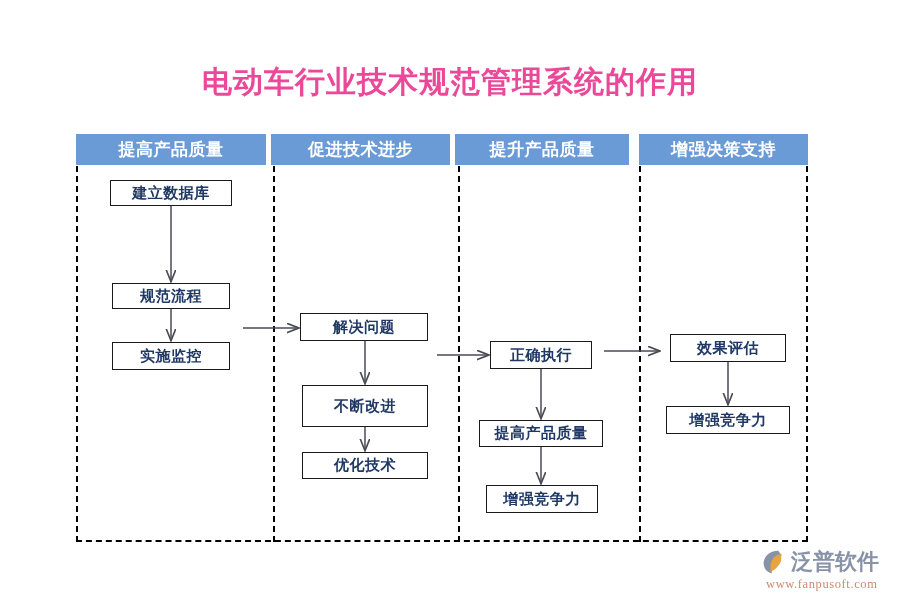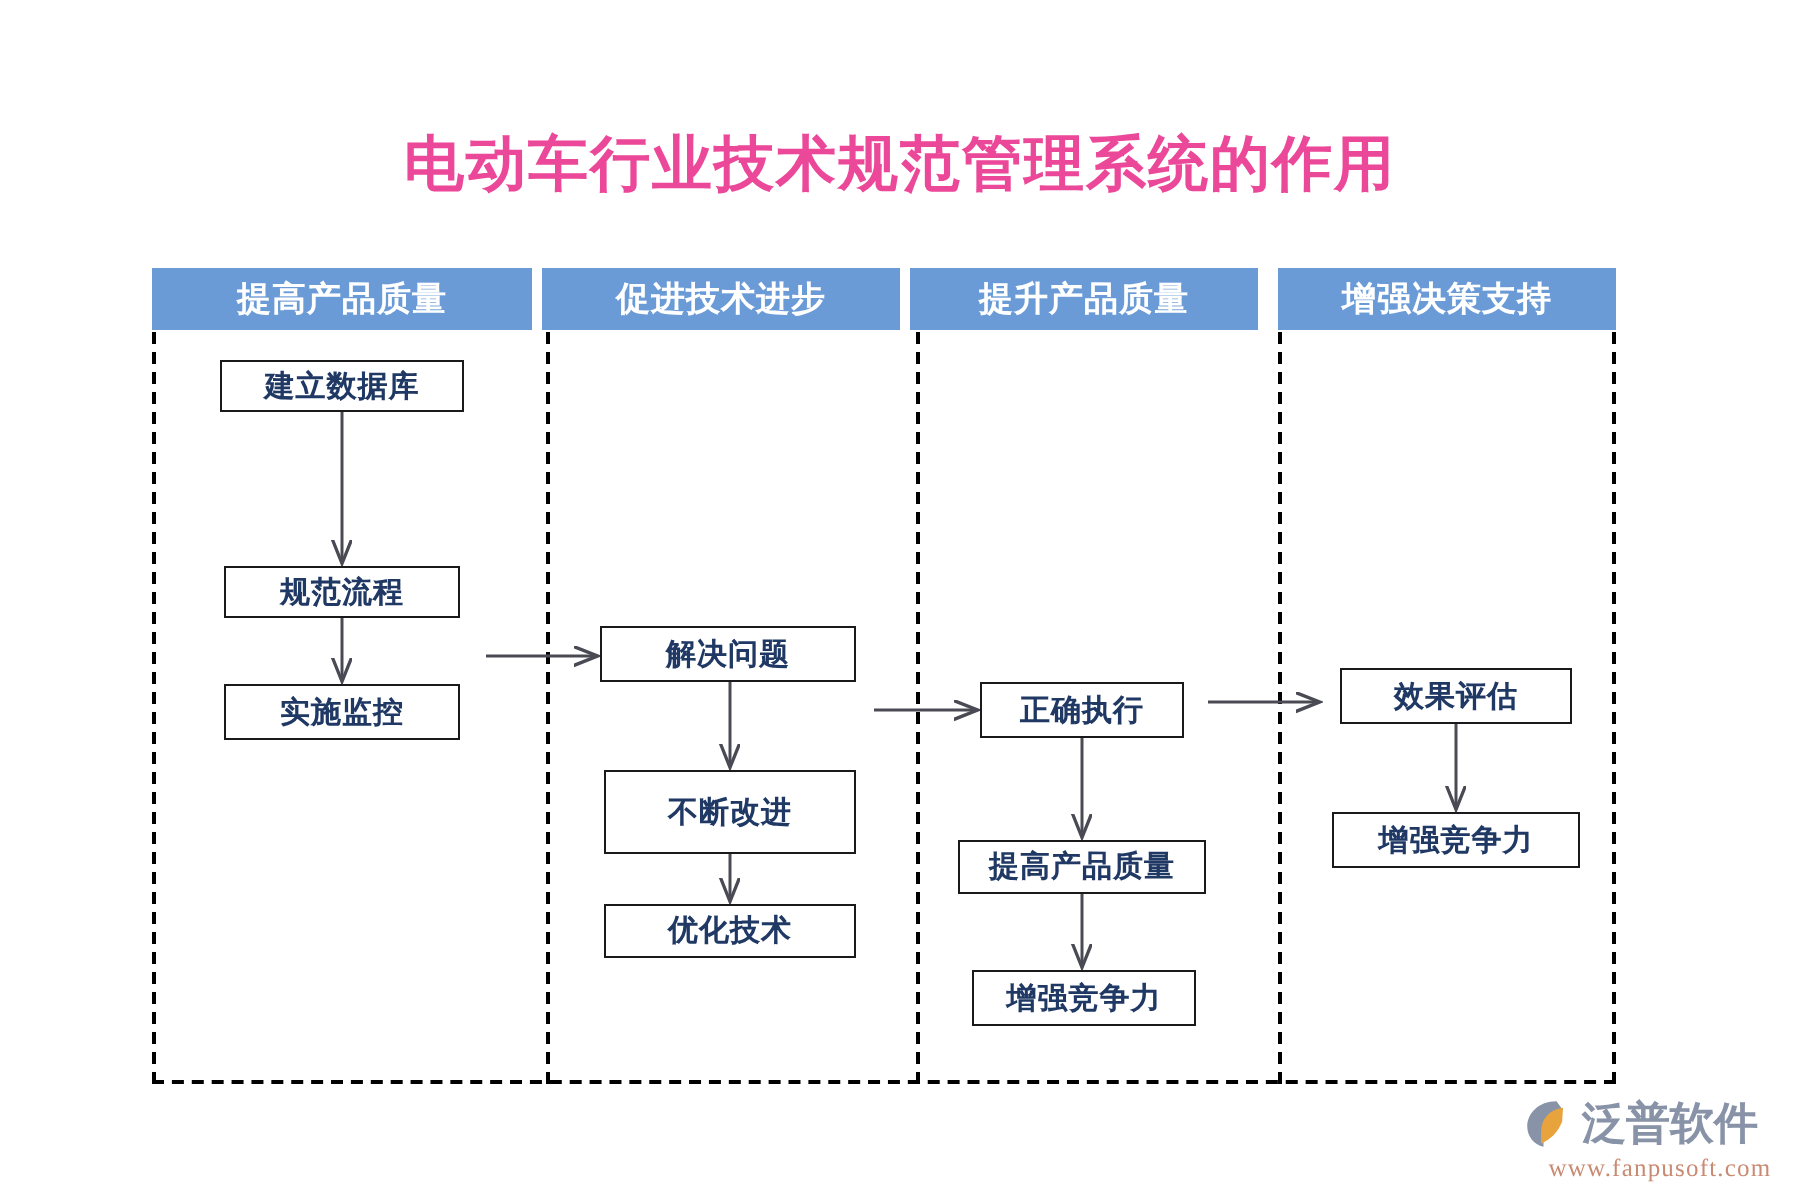--- a/index.html
+++ b/index.html
@@ -134,21 +134,20 @@
     white-space: nowrap;
   }
   .logo-url {
     font-family: "Liberation Serif", "DejaVu Serif", serif;
     font-size: 12.5px;
     color: #C98A72;
     letter-spacing: 0.6px;
     margin-top: 1px;
     margin-left: 4px;
     white-space: nowrap;
-    text-align: center;
   }
 </style>
 </head>
 <body>
 
 <div id="canvas">
 
   <div class="title">电动车行业技术规范管理系统的作用</div>
 
   <div class="lane-area">

